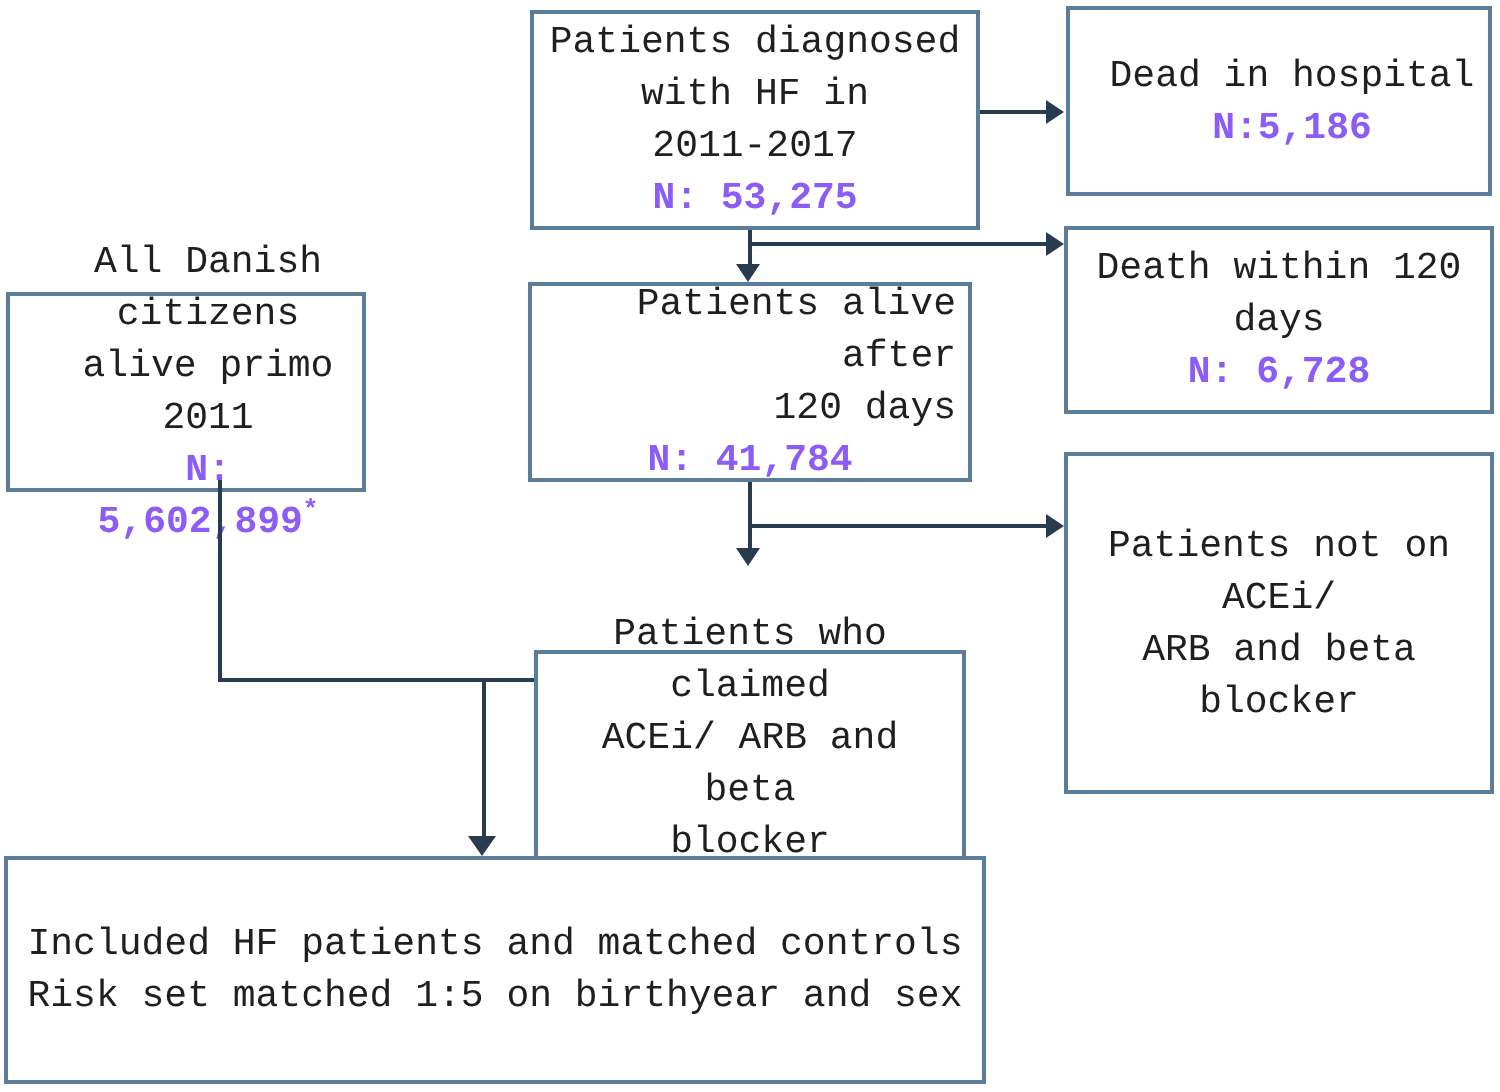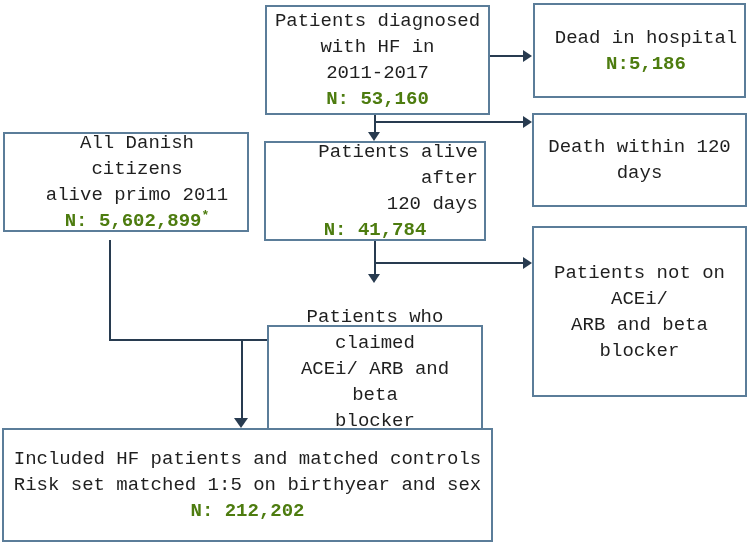--- a/index.html
+++ b/index.html
@@ -34,21 +34,21 @@
     white-space: pre-line;
     font-size: 19px;
     line-height: 26px;
     color: var(--text);
   }
   .box-n {
     white-space: pre-line;
     font-size: 19px;
     line-height: 26px;
     font-weight: 700;
-    color: #4d7c0f;
+    color: #8b5cf6;
   }
   .box-n sup { font-size: 13px; line-height: 0; }
 
   .line {
     position: absolute;
     background: var(--connector);
   }
   .arrow-down {
     position: absolute;
     width: 0; height: 0;
@@ -62,21 +62,21 @@
     border-top: 6px solid transparent;
     border-bottom: 6px solid transparent;
     border-left: 9px solid var(--connector);
   }
 
   
   #b-diagnosed     { left: 265px; top: 5px;   width: 225px; height: 110px; }
   #b-dead-hospital { left: 533px; top: 3px;   width: 213px; height: 95px; padding-left: 19px;  }
   #b-death-120     { left: 532px; top: 113px; width: 215px; height: 94px; align-items: center;  }
   #b-alive-120     { left: 264px; top: 141px; width: 222px; height: 100px; text-align: right; }
-  #b-citizens      { left: 3px;   top: 132px; width: 246px; height: 100px; padding-left: 28px; }
+  #b-citizens      { left: 3px;   top: 146px; width: 180px; height: 100px; padding-left: 28px; }
   #b-claimed       { left: 267px; top: 283px; width: 216px; height: 114px; margin-top: 42px; }
   #b-not-on        { left: 532px; top: 226px; width: 215px; height: 171px; align-items: center; }
   #b-included      { left: 2px;   top: 428px; width: 491px; height: 114px; }
 
   
   #l-v1 { left: 374px; top: 115px; width: 2px;   height: 18px; }
   #a-alive { left: 368px; top: 132px; }
   #l-h1 { left: 374px; top: 121px; width: 150px; height: 2px;  }
   #a-death120 { left: 523px; top: 116px; }
   #l-h2 { left: 490px; top: 55px;  width: 34px;  height: 2px;  }
@@ -92,30 +92,31 @@
 </style>
 </head>
 <body>
 
 <div id="canvas">
 
   <div class="box" id="b-diagnosed">
     <div class="box-text">Patients diagnosed
 with HF in
 2011-2017</div>
-    <div class="box-n">N: 53,160</div>
+    <div class="box-n">N: 53,275</div>
   </div>
 
   <div class="box" id="b-dead-hospital">
     <div class="box-text">Dead in hospital</div>
     <div class="box-n">N:5,186</div>
   </div>
 
   <div class="box" id="b-death-120">
     <div class="box-text">Death within 120 days</div>
+    <div class="box-n">N: 6,728</div>
   </div>
 
   <div class="box" id="b-alive-120">
     <div class="box-text">Patients alive after
 120 days</div>
     <div class="box-n">N: 41,784</div>
   </div>
 
   <div class="box" id="b-citizens">
     <div class="box-text">All Danish citizens
@@ -131,21 +132,20 @@
   </div>
 
   <div class="box" id="b-not-on">
     <div class="box-text">Patients not on ACEi/
 ARB and beta blocker</div>
   </div>
 
   <div class="box" id="b-included">
     <div class="box-text">Included HF patients and matched controls
 Risk set matched 1:5 on birthyear and sex</div>
-    <div class="box-n">N: 212,202</div>
   </div>
 
   <div class="line" id="l-v1"></div>
   <div class="arrow-down" id="a-alive"></div>
 
   <div class="line" id="l-h1"></div>
   <div class="arrow-right" id="a-death120"></div>
 
   <div class="line" id="l-h2"></div>
   <div class="arrow-right" id="a-deadhosp"></div>

